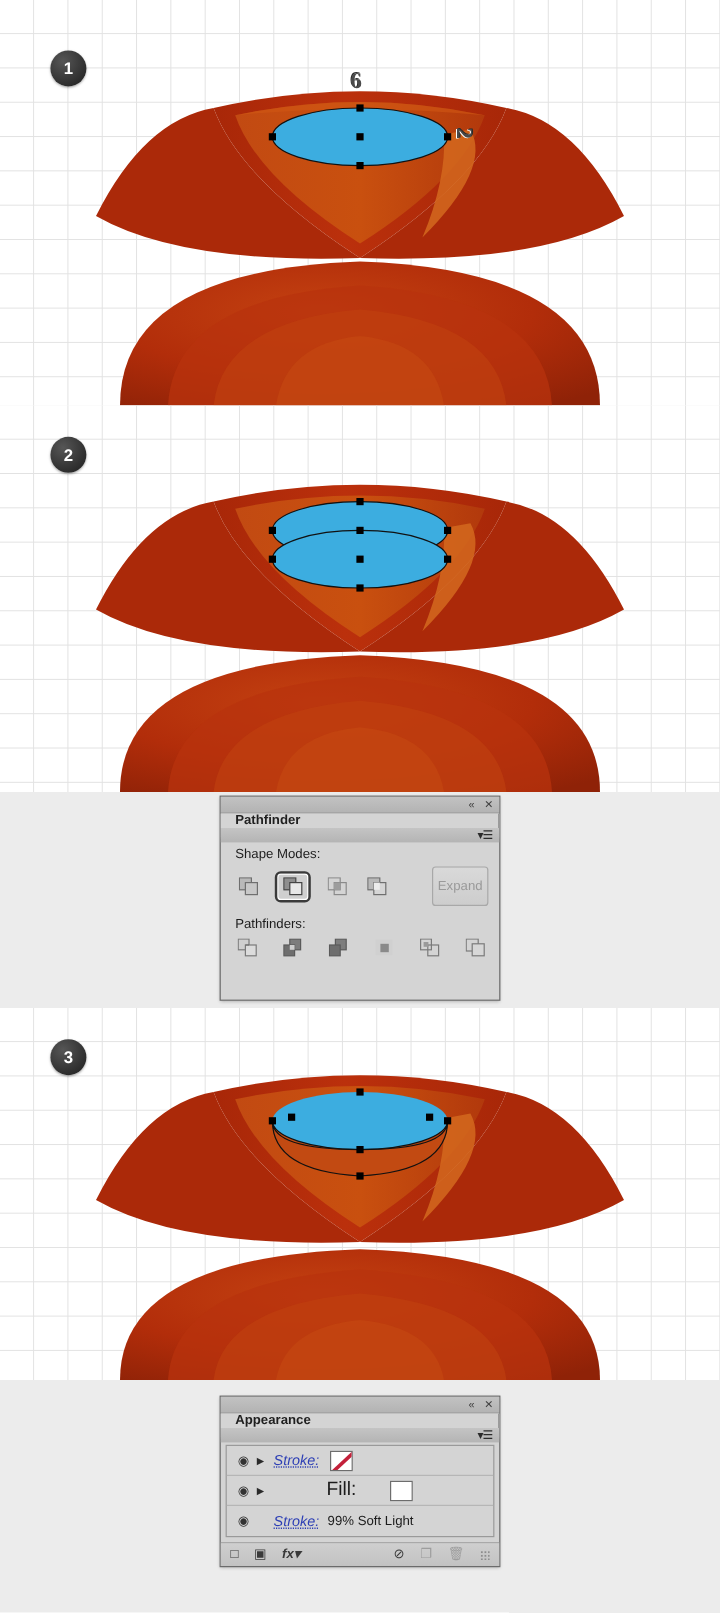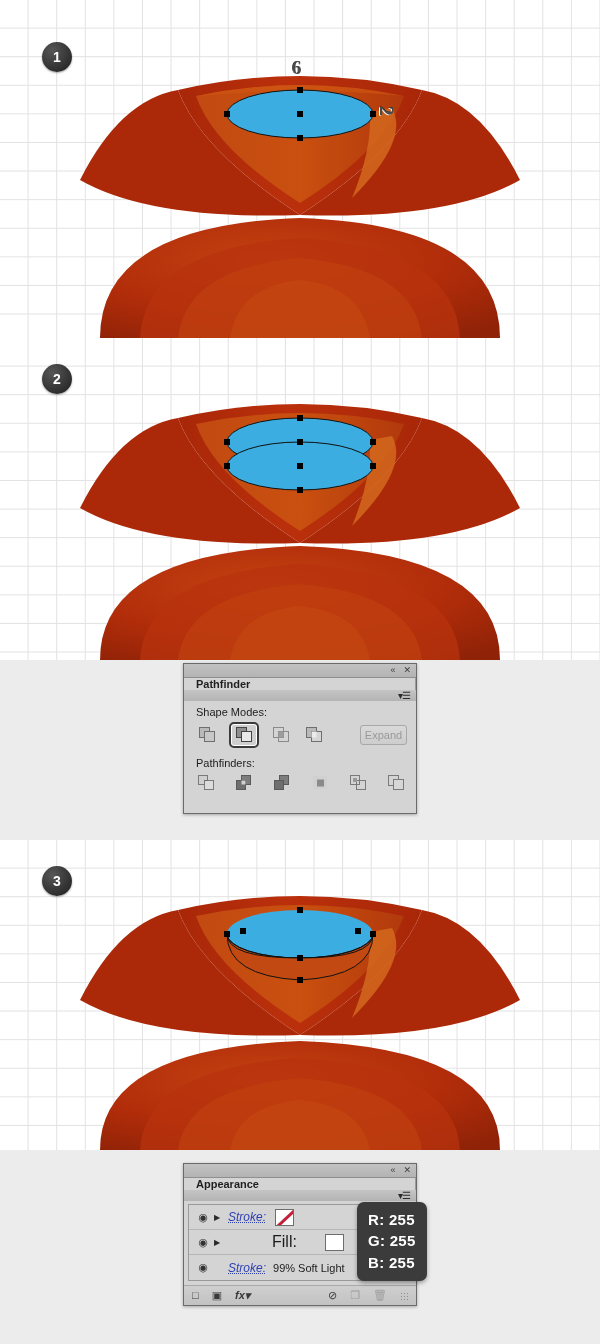--- a/index.html
+++ b/index.html
@@ -141,21 +141,21 @@
     padding-right: 6px;
     background: linear-gradient(to bottom, #c4c4c4, #b4b4b4);
   }
   .panel-menu-icon {
     font-size: 10px;
     color: #2b2b2b;
     letter-spacing: -1px;
   }
 
   
-  .pf-body { padding: 7px 9px 11px 12px; }
+  .pf-body { padding: 7px 9px 24px 12px; }
   .pf-section-label {
     font-size: 11px;
     color: #1c1c1c;
     margin-bottom: 4px;
   }
   .pf-row {
     display: flex;
     align-items: center;
     gap: 11px;
     margin-bottom: 9px;
@@ -168,21 +168,21 @@
   .pf-btn.sel {
     border: 2px solid #3a3a3a;
     border-radius: 5px;
     background: #cfcfcf;
     box-shadow: inset 0 0 0 1px #ffffff;
     width: 30px; height: 26px;
   }
   .expand-btn {
     margin-left: 24px;
     flex: 1;
-    height: 20px;
+    height: 33px;
     border: 1px solid #a8a8a8;
     border-radius: 3px;
     background: linear-gradient(to bottom, #d9d9d9, #cdcdcd);
     color: #9a9a9a;
     font-size: 11px;
     display: flex;
     align-items: center;
     justify-content: center;
   }
   .pf-row.pathfinders { gap: 18px; }
@@ -577,19 +577,14 @@
       <span class="ap-tool">▣</span>
       <span class="ap-tool" style="font-style:italic;font-weight:bold;">fx▾</span>
       <span class="ap-tool spacer"></span>
       <span class="ap-tool">⊘</span>
       <span class="ap-tool dim">❐</span>
       <span class="ap-tool dim">🗑</span>
       <span class="grip"></span>
     </div>
   </div>
 
-  <div class="rgb-tooltip">
-    <div>R: 255</div>
-    <div>G: 255</div>
-    <div>B: 255</div>
-  </div>
 
 </div>
 
 </body></html>

